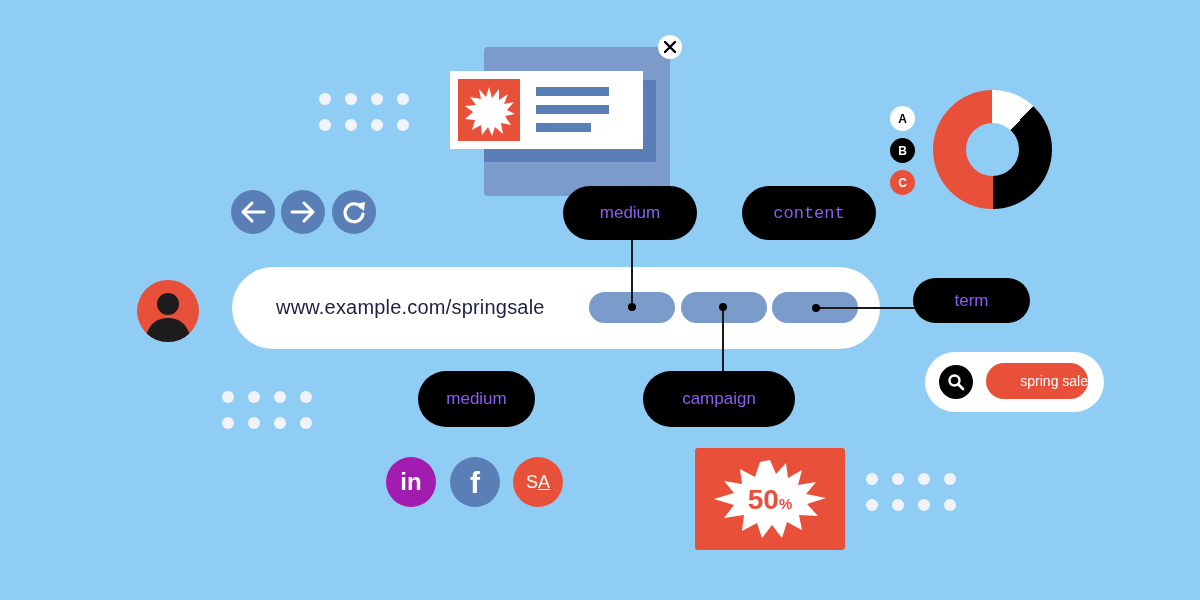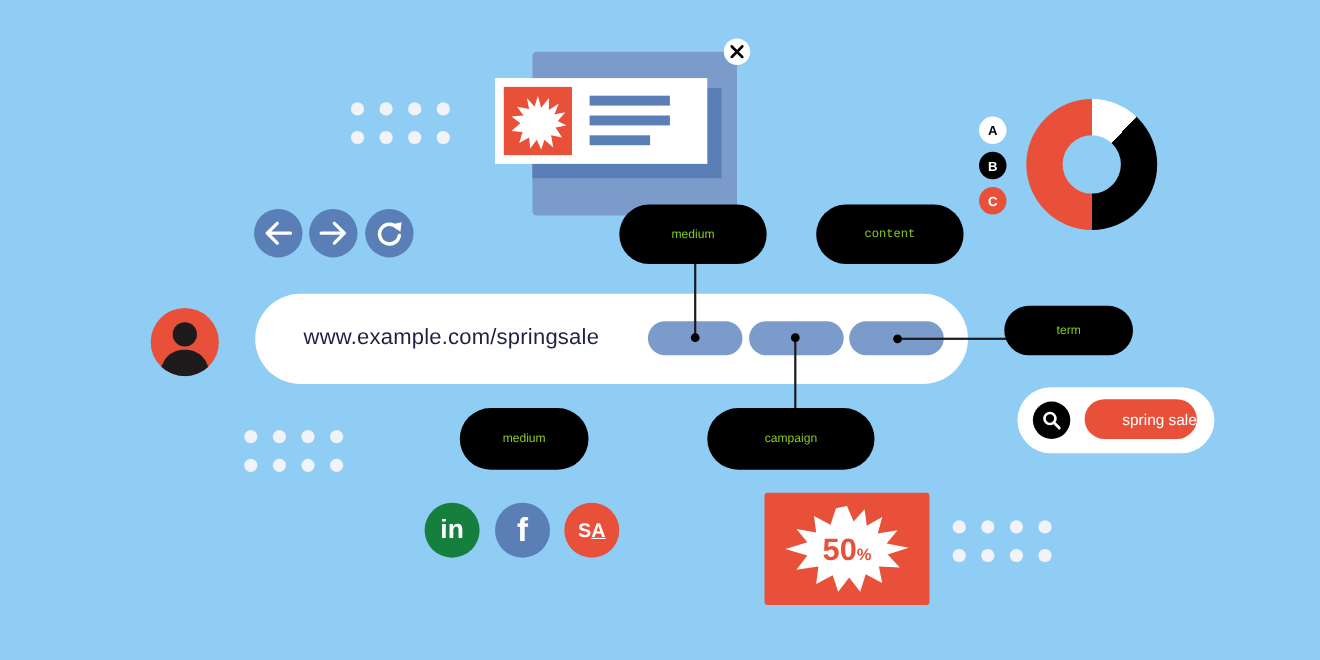--- a/index.html
+++ b/index.html
@@ -1,20 +1,20 @@
 <!DOCTYPE html>
 <html><head>
 <meta charset="utf-8">
 <style>
   html, body { margin:0; padding:0; }
   body { width:1200px; height:600px; background:#90cdf4; position:relative; overflow:hidden; font-family:"Liberation Sans", sans-serif; }
   .abs { position:absolute; }
   .dots { display:grid; grid-template-columns:repeat(4,12px); grid-gap:14px 14px; column-gap:14px; }
   .dot { width:12px; height:12px; border-radius:50%; background:#f1f3f8; }
-  .pill { position:absolute; background:#000; color:#84cc16; border-radius:28px; height:54px; display:flex; align-items:center; justify-content:center; font-size:11px; font-family:"Liberation Sans", sans-serif; }
+  .pill { position:absolute; background:#000; color:#8b5cf6; border-radius:28px; height:54px; display:flex; align-items:center; justify-content:center; font-size:17px; font-family:"Liberation Sans", sans-serif; }
   .circ { position:absolute; border-radius:50%; display:flex; align-items:center; justify-content:center; }
   .param { position:absolute; top:292px; width:86px; height:31px; background:#7b9ccb; border-radius:16px; }
   .pdot { position:absolute; width:8px; height:8px; border-radius:50%; background:#000; }
   .vline { position:absolute; width:2px; background:#1a1a1a; }
   .hline { position:absolute; height:2px; background:#1a1a1a; }
 </style>
 </head>
 <body>
 
 <div class="abs dots" style="left:319px;top:93px;">
@@ -125,28 +125,28 @@
 
 <div class="abs" style="left:925px;top:352px;width:179px;height:60px;background:#fff;border-radius:30px;"></div>
 <div class="circ" style="left:939px;top:365px;width:34px;height:34px;background:#000;">
   <svg width="18" height="18" viewBox="0 0 18 18">
       <circle cx="7.5" cy="7.5" r="5" stroke="#fff" stroke-width="2.4" fill="none"></circle>
       <path d="M11 11L16 16" stroke="#fff" stroke-width="2.6" stroke-linecap="round"></path>
     </svg>
 </div>
 <div class="abs" style="left:986px;top:363px;width:102px;height:36px;line-height:36px;text-align:right;background:#e8503a;color:#fff;border-radius:18px;font-size:14px;">spring sale</div>
 
-<div class="circ" style="left:386px;top:457px;width:50px;height:50px;background:#15803d;">
+<div class="circ" style="left:386px;top:457px;width:50px;height:50px;background:#a21caf;">
   <span style="color:#fff;font-weight:bold;font-size:24px;">in</span>
 </div>
 <div class="circ" style="left:450px;top:457px;width:50px;height:50px;background:#5a7fb7;">
   <span style="color:#fff;font-weight:bold;font-size:30px;margin-top:2px;">f</span>
 </div>
 <div class="circ" style="left:513px;top:457px;width:50px;height:50px;background:#e8503a;">
-  <span style="color:#fff;font-weight:bold;font-size:18px;letter-spacing:0px;">
+  <span style="color:#fff;font-weight:normal;font-size:18px;letter-spacing:0px;">
     <span>S</span><span style="text-decoration:underline;">A</span>
   </span>
 </div>
 
 <div class="abs" style="left:647px;top:448px;width:150px;height:102px;background:#e8503a;border-radius:3px;margin-left:48px;">
   <svg class="abs" style="left:15px;top:10px;" width="120" height="82" viewBox="0 0 120 82">
     <polygon fill="#fff" points="60,2 66,16 76,5 78,20 92,12 88,27 106,24 96,36 116,40 97,46 108,58 89,57 92,72 77,64 72,80 62,67 52,80 47,65 32,73 34,57 14,60 24,47 4,41 24,35 14,23 32,26 30,11 45,19 50,4"></polygon>
   </svg>
   <div class="abs" style="left:0;top:36px;width:150px;text-align:center;color:#e8503a;font-weight:bold;">
     <span style="font-size:28px;">50</span><span style="font-size:15px;">%</span>

